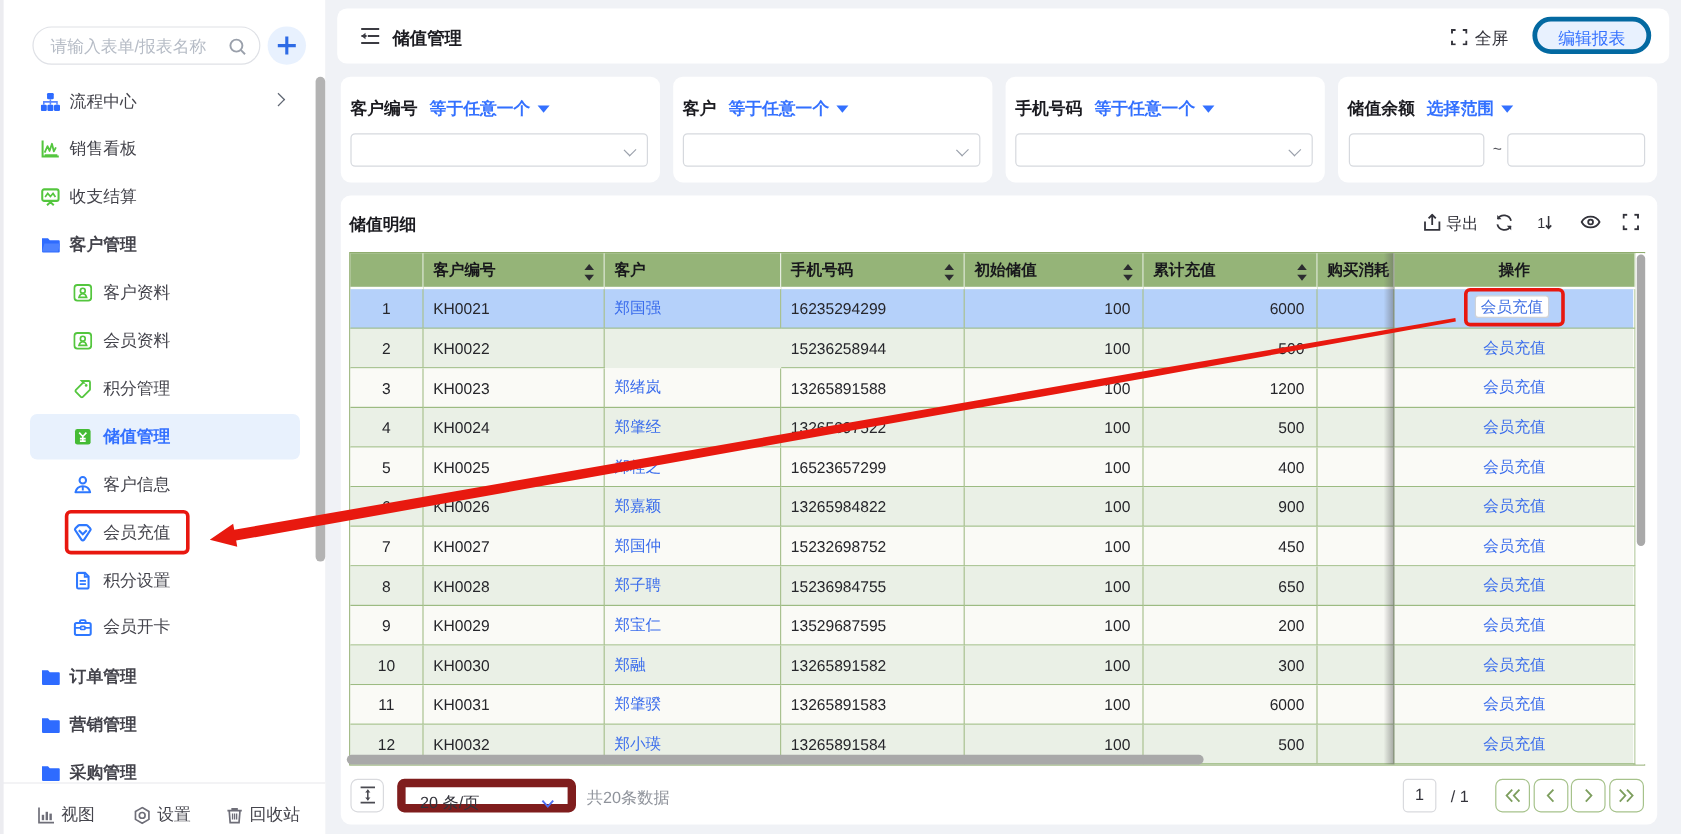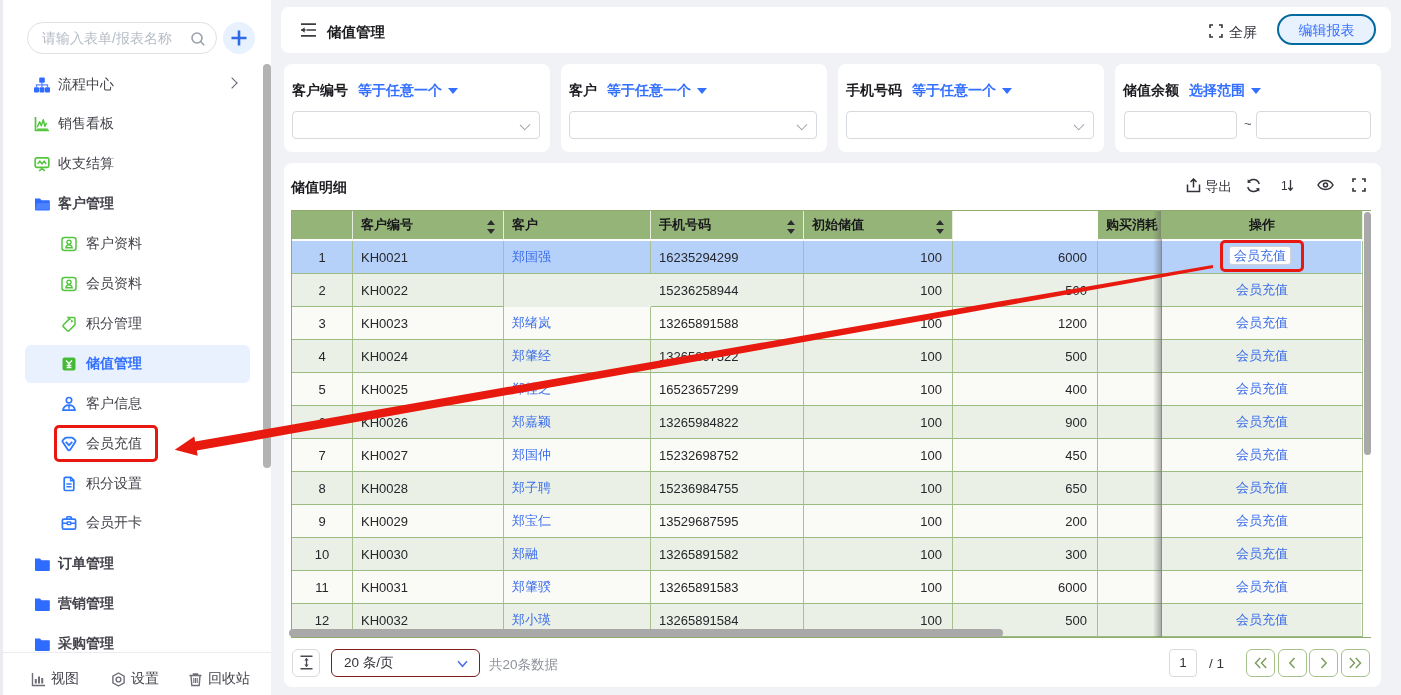--- a/index.html
+++ b/index.html
@@ -22,21 +22,21 @@
 #selitem{position:absolute;left:25px;top:345px;width:225px;height:38px;background:#e8f1fd;border-radius:6px;}
 .chev-r{position:absolute;left:228px;top:5px;width:8px;height:8px;border-top:1.6px solid #5f6672;border-right:1.6px solid #5f6672;transform:rotate(45deg);}
 #sb-scroll{position:absolute;left:263px;top:64px;width:8px;height:404px;background:#b3b3b3;border-radius:4px;}
 #sb-foot{position:absolute;left:0;top:652px;width:271px;height:43px;border-top:1px solid #ebecef;background:#fff;}
 .fi{position:absolute;top:17px;display:flex;align-items:center;font-size:14px;color:#45454d;}
 .fi svg{margin-right:5px;}
 
 #topbar{position:absolute;left:281px;top:7px;width:1110px;height:46px;background:#fff;border-radius:8px;}
 #tb-title{position:absolute;left:327px;top:23px;font-size:14.5px;font-weight:bold;color:#1c1c21;}
 #tb-fs{position:absolute;left:1229px;top:24px;font-size:14px;color:#33333b;}
-#tb-edit{position:absolute;left:1277px;top:14px;width:99px;height:31px;background:#e8f1fe;border:2px solid #0369a1;border-radius:16px;color:#3370ff;font-size:14px;text-align:center;line-height:29px;}
+#tb-edit{position:absolute;left:1277px;top:14px;width:99px;height:31px;background:#e8f1fe;border:4px solid #0369a1;border-radius:16px;color:#3370ff;font-size:14px;text-align:center;line-height:29px;}
 
 .fcard{position:absolute;top:64px;width:266px;height:88px;background:#fff;border-radius:8px;}
 .fcard .lab{position:absolute;left:8px;top:18px;font-size:14px;font-weight:bold;color:#1b1b20;white-space:nowrap;}
 .fcard .cond{font-weight:700;color:#3370ff;margin-left:10px;}
 .caret{display:inline-block;width:0;height:0;border-left:5px solid transparent;border-right:5px solid transparent;border-top:6px solid #3370ff;margin-left:6px;vertical-align:1px;}
 .fsel{position:absolute;left:8px;top:47px;width:248px;height:28px;border:1px solid #d6d9de;border-radius:4px;background:#fff;}
 .fsel .vchev{position:absolute;right:10px;top:9px;width:8px;height:8px;border-left:1.5px solid #9aa0ab;border-bottom:1.5px solid #9aa0ab;transform:rotate(-45deg) scale(1,.9);}
 
 #tcard{position:absolute;left:284px;top:163px;width:1097px;height:524px;background:#fff;border-radius:8px;}
 #ttitle{position:absolute;left:291px;top:179px;font-size:14px;font-weight:bold;color:#1b1b20;}
@@ -54,21 +54,21 @@
 .sorter{position:absolute;right:7px;top:8px;width:9px;height:16px;}
 .sorter:before{content:"";position:absolute;left:0;top:1px;border-left:4.5px solid transparent;border-right:4.5px solid transparent;border-bottom:5.5px solid #2c2c30;}
 .sorter:after{content:"";position:absolute;left:0;bottom:1px;border-left:4.5px solid transparent;border-right:4.5px solid transparent;border-top:5.5px solid #2c2c30;}
 #colshadow{position:absolute;left:861px;top:0;width:9px;height:426px;background:linear-gradient(to right,rgba(95,95,95,0),rgba(95,95,95,0.52));}
 #vsb{position:absolute;left:1071px;top:0;width:9px;height:426px;background:#fff;}
 #vsb .th{position:absolute;left:1px;top:1px;width:7px;height:243px;background:#a9a9a9;border-radius:3.5px;}
 #hsb{position:absolute;left:-3px;top:418px;width:714px;height:8px;background:#a9a9a9;border-radius:4px;}
 
 .pgbtn{position:absolute;top:649px;width:28px;height:28px;border:1px solid #d9dade;border-radius:6px;background:#fff;}
 .pgnav{position:absolute;top:649px;width:29px;height:28px;border:1px solid #a6c28b;border-radius:6px;background:#fff;color:#7d9e5e;text-align:center;line-height:26px;font-size:15px;}
-#psel{position:absolute;left:331px;top:649px;width:149px;height:28px;border:1px solid #7f1d1d;border-radius:6px;background:#fff;font-size:13.5px;color:#33333b;line-height:26px;padding-left:12px;}
+#psel{position:absolute;left:331px;top:649px;width:149px;height:28px;border:7px solid #7f1d1d;border-radius:6px;background:#fff;font-size:13.5px;color:#33333b;line-height:26px;padding-left:12px;}
 #ptotal{position:absolute;left:489px;top:656px;font-size:13.5px;color:#8f939b;}
 #pinput{position:absolute;left:1169px;top:649px;width:28px;height:28px;border:1px solid #d9dade;border-radius:4px;background:#fff;text-align:center;line-height:26px;font-size:13.5px;color:#33333b;}
 #pslash{position:absolute;left:1209px;top:656px;font-size:13.5px;color:#33333b;}
 
 #rb1{position:absolute;left:1220px;top:240px;width:84px;height:32px;border:3px solid #e8170f;border-radius:5px;z-index:30;}
 #rb2{position:absolute;left:54px;top:425px;width:104px;height:37px;border:3px solid #e8170f;border-radius:5px;z-index:30;}
 #arrow{position:absolute;left:0;top:0;width:1401px;height:695px;z-index:29;pointer-events:none;}
 #opbtn{position:absolute;left:1229px;top:246px;width:62px;height:19px;background:#fff;border:1px solid #cfd2d8;border-radius:3px;color:#3f6fe3;font-size:13px;text-align:center;line-height:17px;z-index:31;}
 </style>
 </head>
@@ -144,20 +144,21 @@
       </svg>
     </span>
 
   <div id="tbl">
       <div class="trow thead" style="top:0;height:30px">
         <div class="cell c-idx" style="left:0px;width:61px"></div>
         <div class="cell c-l" style="left:61px;width:151px">客户编号<span class="sorter"></span></div>
         <div class="cell c-l" style="left:212px;width:147px">客户</div>
         <div class="cell c-l" style="left:359px;width:153px">手机号码<span class="sorter"></span></div>
         <div class="cell c-l" style="left:512px;width:149px">初始储值<span class="sorter"></span></div>
+        <div class="cell c-l" style="left:661px;width:145px">累计充值<span class="sorter"></span></div>
         <div class="cell c-l" style="left:806px;width:64px">购买消耗</div>
         <div class="cell c-op" style="left:870px;width:201px">操作</div>
       </div>
       <div class="trow" style="top:30px;background:#b5d1fa">
         <div class="cell c-idx" style="left:0px;width:61px">1</div>
         <div class="cell c-l" style="left:61px;width:151px">KH0021</div>
         <div class="cell c-l blue" style="left:212px;width:147px">郑国强</div>
         <div class="cell c-l" style="left:359px;width:153px">16235294299</div>
         <div class="cell c-num" style="left:512px;width:149px">100</div>
         <div class="cell c-num" style="left:661px;width:145px">6000</div>

